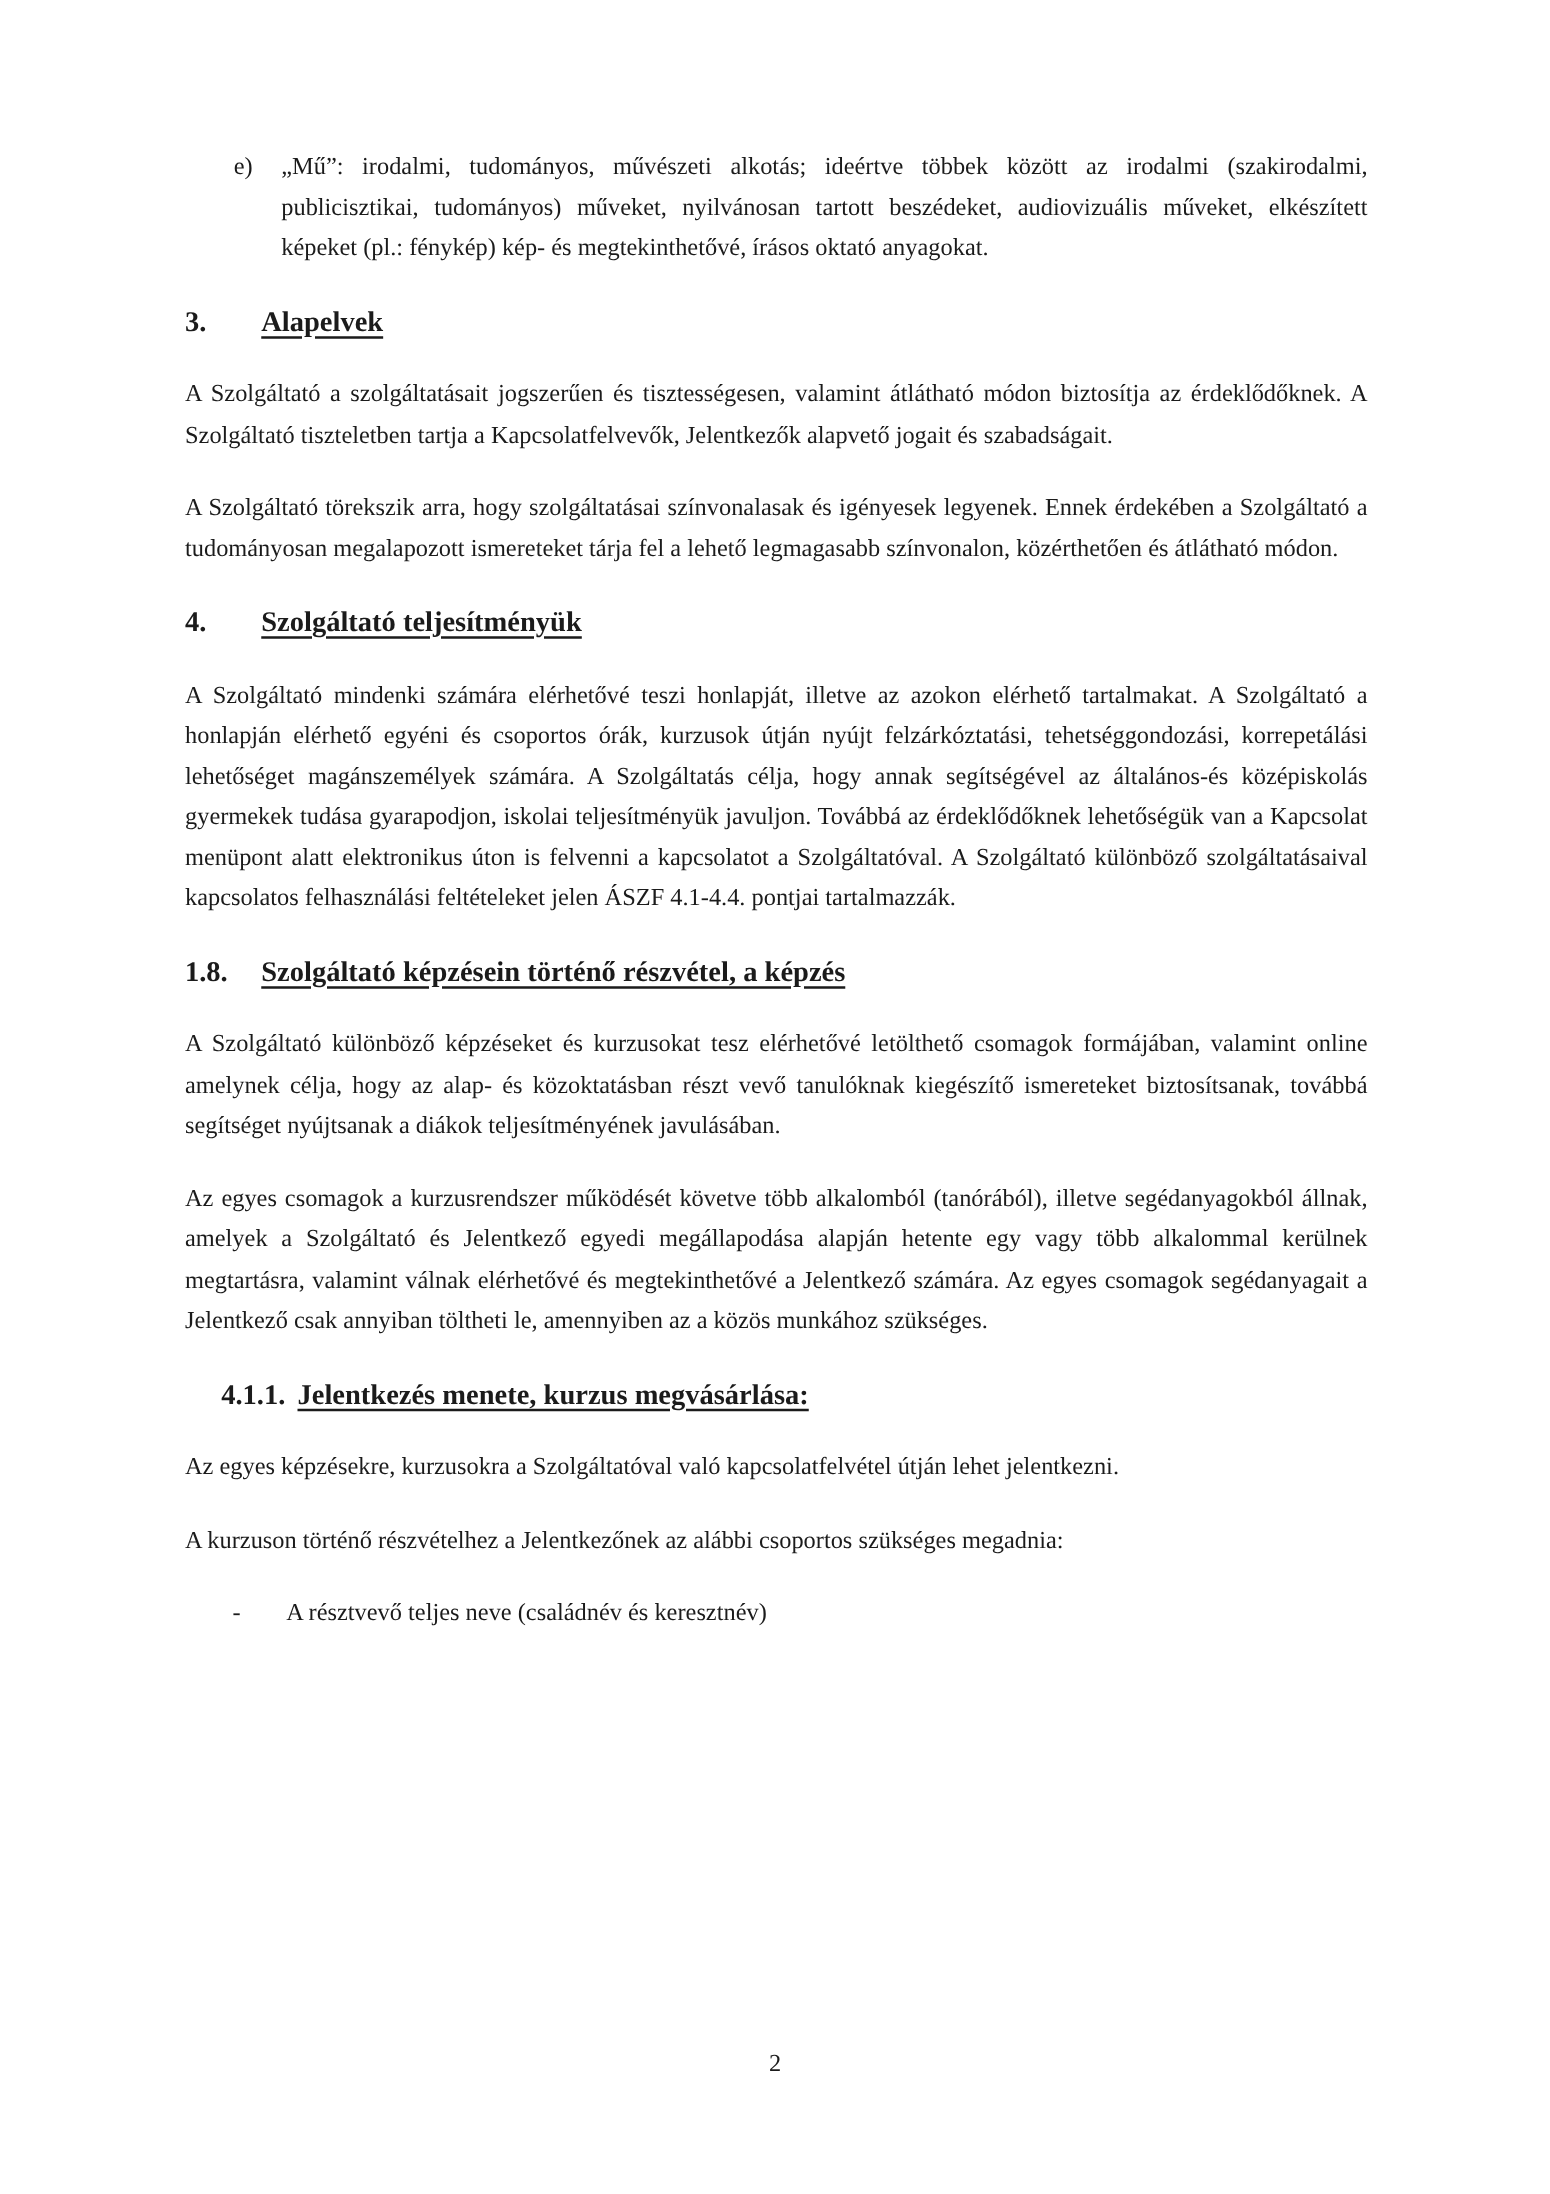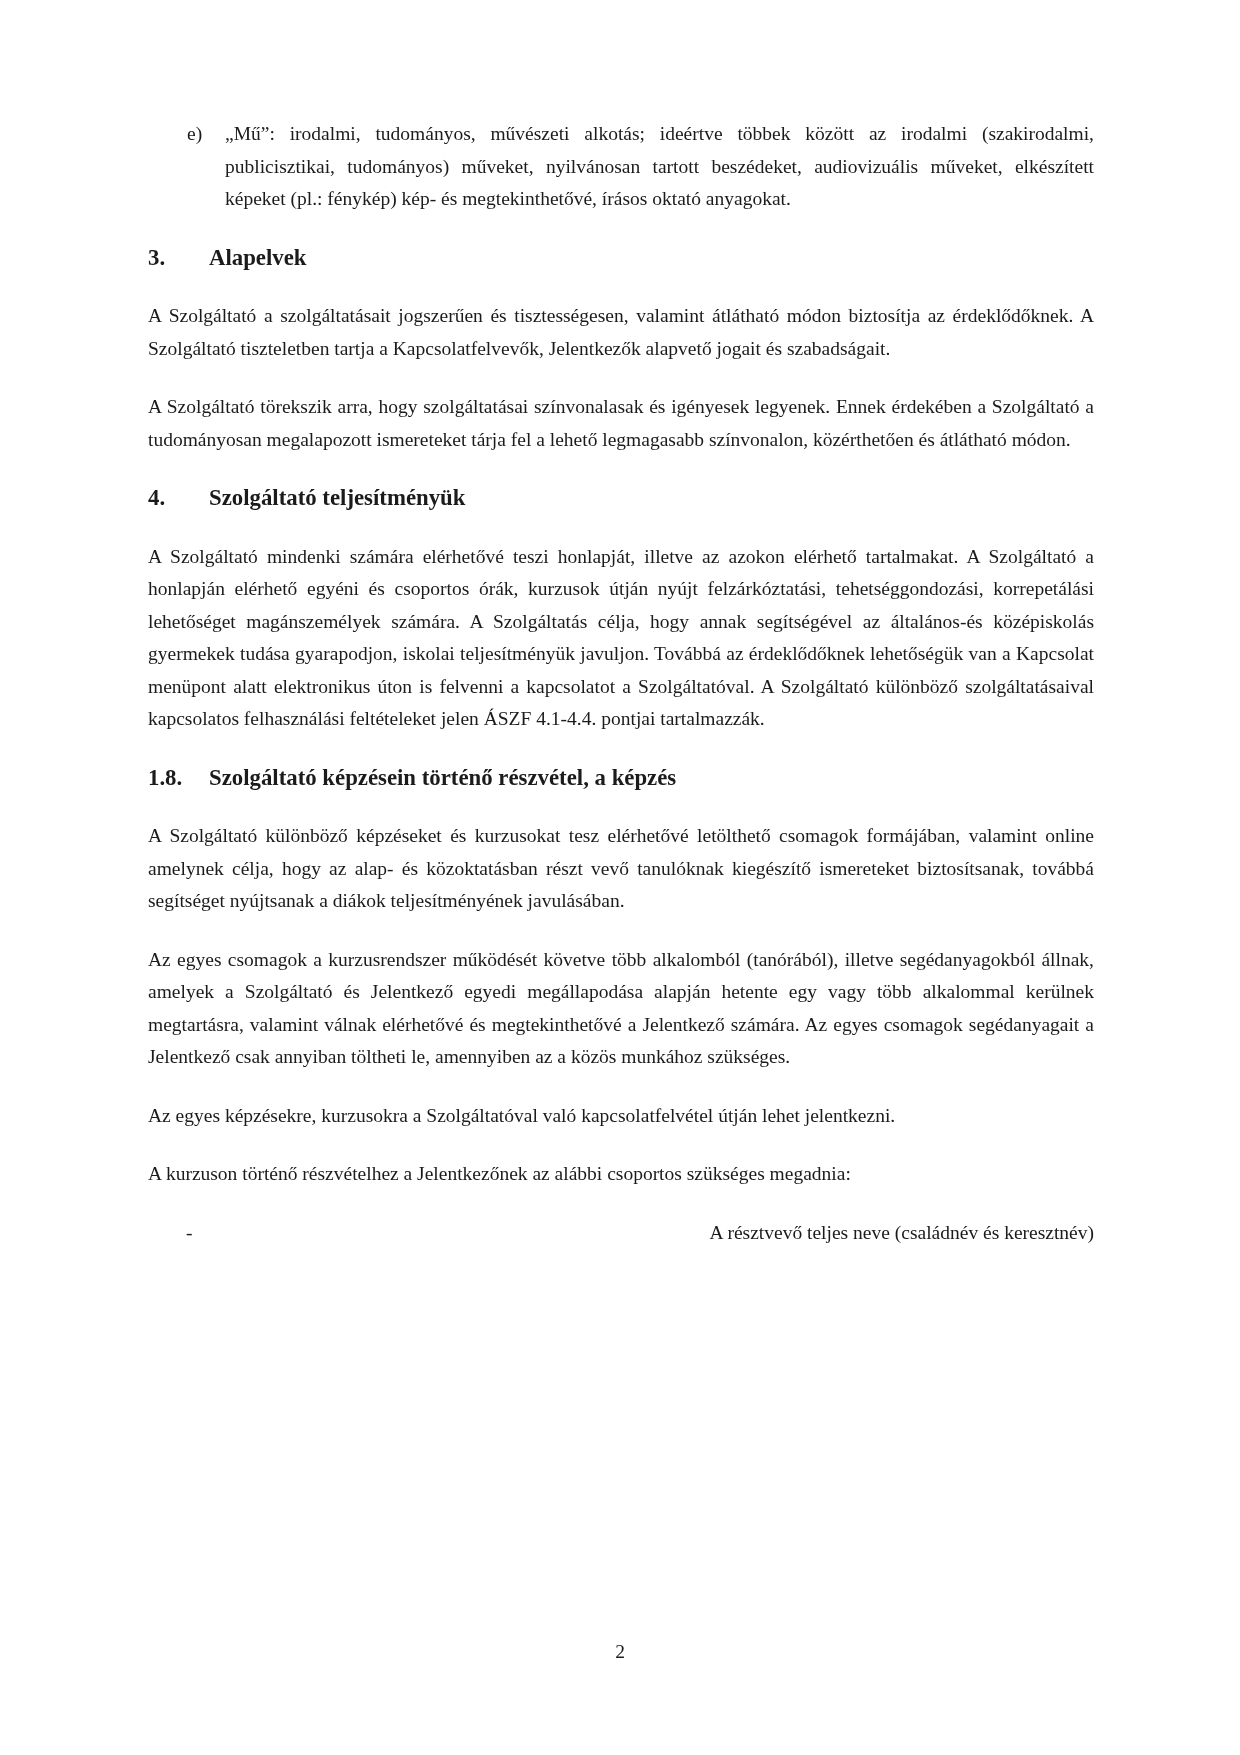--- a/index.html
+++ b/index.html
@@ -47,40 +47,41 @@
   .heading {
     display: flex;
     font-weight: bold;
     margin: 8px 0 26px 0;
     text-align: left;
   }
   .heading .h-num {
     flex: 0 0 61px;
   }
   .heading .h-title {
+    text-decoration: underline;
     text-underline-offset: 4px;
   }
   .heading.lvl3 {
     margin-left: 29px;
   }
   .heading.lvl3 .h-num {
     flex: 0 0 61px;
   }
   
   .dash-item {
     display: flex;
     margin: 14px 0 0 0;
   }
   .dash-item .marker {
     flex: 0 0 43px;
     margin-left: 38px;
   }
   .dash-item .item-text {
     flex: 1;
-    text-align: right;
+    text-align: left;
   }
   .page-number {
     position: absolute;
     top: 1636px;
     left: 0;
     width: 1240px;
     text-align: center;
     font-family: "Liberation Serif", "DejaVu Serif", serif;
     font-size: 19.5px;
     color: #1b1b1b;
@@ -114,20 +115,24 @@
 
   <h3 class="heading lvl2">
     <span class="h-num">1.8.</span>
     <span class="h-title">Szolgáltató képzésein történő részvétel, a képzés</span>
   </h3>
 
   <p class="para">A Szolgáltató különböző képzéseket és kurzusokat tesz elérhetővé letölthető csomagok formájában, valamint online amelynek célja, hogy az alap- és közoktatásban részt vevő tanulóknak kiegészítő ismereteket biztosítsanak, továbbá segítséget nyújtsanak a diákok teljesítményének javulásában.</p>
 
   <p class="para">Az egyes csomagok a kurzusrendszer működését követve több alkalomból (tanórából), illetve segédanyagokból állnak, amelyek a Szolgáltató és Jelentkező egyedi megállapodása alapján hetente egy vagy több alkalommal kerülnek megtartásra, valamint válnak elérhetővé és megtekinthetővé a Jelentkező számára. Az egyes csomagok segédanyagait a Jelentkező csak annyiban töltheti le, amennyiben az a közös munkához szükséges.</p>
 
+  <h3 class="heading lvl3">
+    <span class="h-num">4.1.1.</span>
+    <span class="h-title">Jelentkezés menete, kurzus megvásárlása:</span>
+  </h3>
 
   <p class="para">Az egyes képzésekre, kurzusokra a Szolgáltatóval való kapcsolatfelvétel útján lehet jelentkezni.</p>
 
   <p class="para">A kurzuson történő részvételhez a Jelentkezőnek az alábbi csoportos szükséges megadnia:</p>
 
   <div class="dash-item">
     <span class="marker">-</span>
     <div class="item-text">A résztvevő teljes neve (családnév és keresztnév)</div>
   </div>
 

